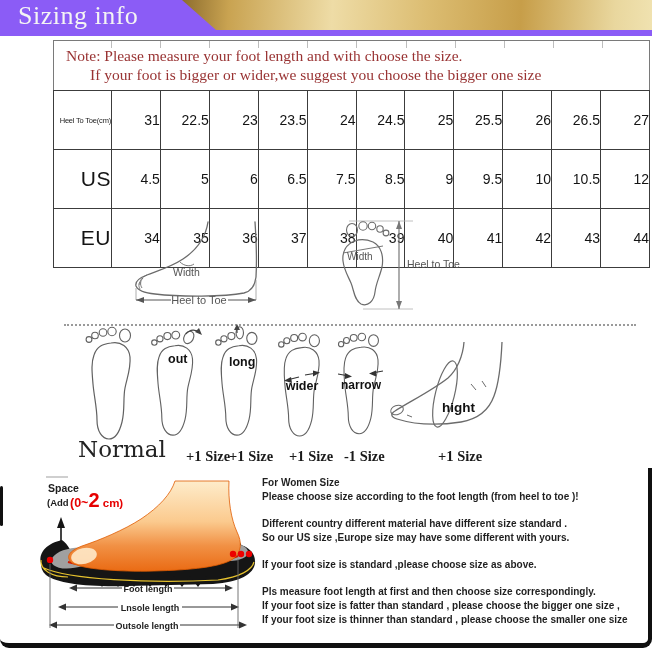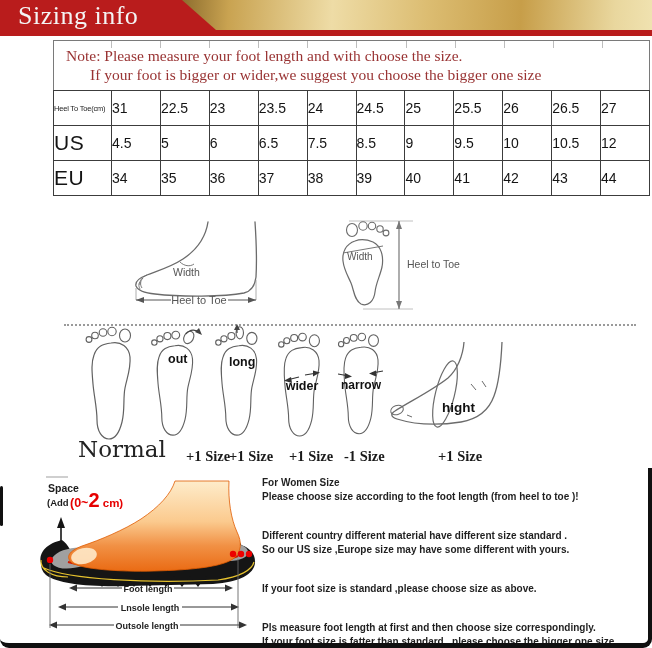--- a/index.html
+++ b/index.html
@@ -1,55 +1,55 @@
 <!DOCTYPE html>
 <html><head>
 <meta charset="utf-8">
 <style>
 *{margin:0;padding:0;box-sizing:border-box}
 html,body{width:652px;height:648px}
 body{font-family:"Liberation Sans",sans-serif;background:#fff}
 #page{position:relative;width:652px;height:648px;background:#fff;overflow:hidden}
 
 
-.header{position:absolute;left:0;top:0;width:652px;height:36px;background:#b91c1c}
+.header{position:absolute;left:0;top:0;width:652px;height:36px;background:#8b5cf6}
 .header-title{position:absolute;left:18px;top:1px;font-family:"Liberation Serif",serif;font-size:26px;color:#f4f4f4;letter-spacing:.5px}
 .gold{position:absolute;left:182px;top:0;right:0;height:30px;
  background:linear-gradient(93deg,#8d6d2e 0%,#c9a351 10%,#eedca6 32%,#dcbd72 52%,#c79e49 72%,#e9d79e 92%,#f0e2b0 100%);
  clip-path:polygon(0 0,100% 0,100% 100%,34px 100%)}
 
 
 .note-box{position:absolute;left:53px;top:40px;width:597px;height:50px;border:1.5px solid #7a7a7a;border-bottom:none;
  background:#fff;color:#993333;font-family:"Liberation Serif",serif;font-size:15.5px;line-height:19px;padding:5px 0 0 12px}
 .note-line2{padding-left:24px}
 .note-ticks{position:absolute;left:111px;top:41px;height:7px;width:538px;
  background:repeating-linear-gradient(90deg,#bdbdbd 0 1px,transparent 1px 49.1px)}
 
 
 table.size-table{position:absolute;left:53px;top:90px;width:597px;border-collapse:collapse;table-layout:fixed;background:#fff}
-.size-table td{border:1.5px solid #3c3c3c;text-align:left;height:35px;font-size:14px;color:#141414;padding:0}
+.size-table td{border:1.5px solid #3c3c3c;text-align:right;height:59px;font-size:14px;color:#141414;padding:0}
 .size-table td.lab0{font-size:7.5px;letter-spacing:-.2px;color:#222}
 .size-table td.lab{font-size:21px;letter-spacing:.5px}
 
 svg{position:absolute;overflow:visible}
 svg text{font-family:"Liberation Sans",sans-serif}
 
 .dotted-divider{position:absolute;left:64px;top:324px;width:572px;border-top:2px dotted #9a9a9a}
 .small-dash{position:absolute;left:46px;top:476px;width:22px;border-top:2px solid #cfcfcf}
 
 
 .shape-size-label{position:absolute;top:448px;font-family:"Liberation Serif",serif;font-weight:bold;font-size:14.5px;color:#1a1a1a;white-space:nowrap}
 .normal-label{position:absolute;left:78px;top:436px;font-family:"DejaVu Serif",serif;font-size:23px;color:#222}
 
 
 .caption{position:absolute;left:38px;top:655px;font-size:15.5px;font-weight:bold;color:#000000;letter-spacing:.2px}
 .info{position:absolute;left:262px;top:477px;width:388px;font-size:10px;font-weight:bold;color:#1f1f1f;line-height:11px}
 .info p{margin:0;white-space:nowrap}
 .info .s{margin-top:3px}
-.info .g{margin-top:28px}
+.info .g{margin-top:16px}
 
 .bottom-frame{position:absolute;left:0;right:0;top:468px;bottom:0;border-right:4px solid #101010;border-bottom:5px solid #101010;border-radius:0 0 9px 9px;pointer-events:none}
 .left-strip{position:absolute;left:0;top:486px;width:3px;height:40px;background:#101010;border-radius:2px}
 </style>
 </head>
 <body>
 
 <div id="page">
 
   <div class="header">
@@ -296,17 +296,18 @@
   <div class="caption">Measurement of differnt foot length</div>
 
   <div class="info">
     <p>For Women Size</p>
     <p class="s">Please choose size according to the foot length (from heel to toe )!</p>
     <p class="g">Different country different material have different size standard .</p>
     <p class="s">So our US size ,Europe size may have some different with yours.</p>
     <p class="g">If your foot size is standard ,please choose size as above.</p>
     <p class="g">Pls measure foot length at first and then choose size correspondingly.</p>
     <p class="s">If your foot size is fatter than standard , please choose the bigger one size ,</p>
+    <p class="s">If your foot size is thinner than standard , please choose the smaller one size</p>
   </div>
 
   <div class="left-strip"></div>
   <div class="bottom-frame"></div>
 </div>
 
 </body></html>

